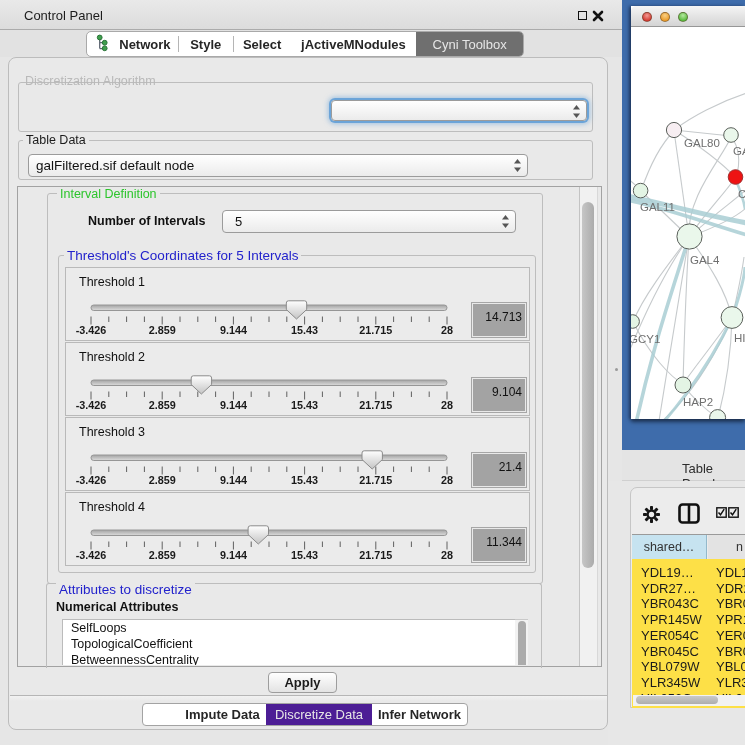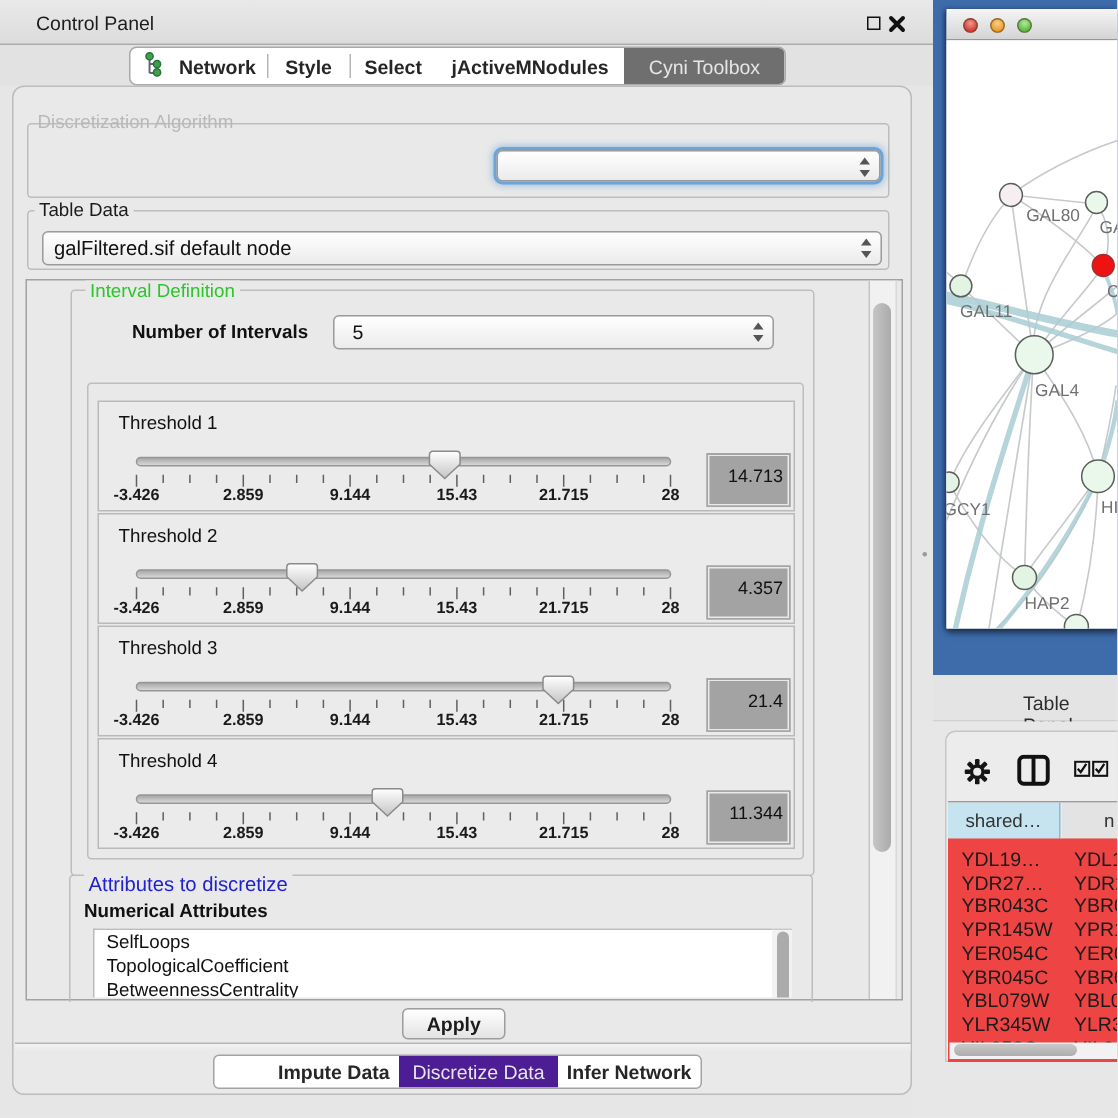--- a/index.html
+++ b/index.html
@@ -52,21 +52,21 @@
 #rwin { position:absolute; left:9px; top:6px; width:114px; height:413px; background:#fff; box-shadow:-2px 0 3px rgba(15,30,60,.5), 0 3px 4px rgba(0,0,0,.5); }
 #rtitle { position:absolute; left:0; top:0; width:114px; height:21px; background:linear-gradient(#f5f5f5,#d4d4d4); border-bottom:1px solid #979797; border-radius:5px 0 0 0; }
 
 #tpbar { left:622px; top:450px; width:123px; height:31px; background:#e4e4e4; border-bottom:1px solid #d0d0d0; }
 #tpbar span { position:absolute; left:12px; top:11px; font-size:13px; color:#2d2d2d;margin-left:48px; }
 
 #tpanel { left:630px; top:487px; width:120px; height:221px; background:#ececec; border:1px solid #c6c6c6; border-radius:7px 0 0 0; overflow:hidden; }
 #thead { position:absolute; left:632px; top:534px; width:113px; height:25px; border-top:1px solid #9a9a9a; overflow:hidden; }
 #th1 { position:absolute; left:0; top:0; width:75px; height:25px; background:#c6e3f0; border-right:1px solid #93b9cb; border-bottom:1px solid #93b9cb; font-size:12.5px; color:#333; text-align:center; line-height:25px; }
 #th2 { position:absolute; left:76px; top:0; width:40px; height:25px; background:#e3e3e3; border-bottom:1px solid #b5b5b5; font-size:12.5px; color:#333; padding-left:28px; line-height:25px; }
-#tbody { position:absolute; left:632px; top:559px; width:113px; height:149px; background:#ef4444; overflow:hidden; }
+#tbody { position:absolute; left:632px; top:559px; width:113px; height:149px; background:#fde047; overflow:hidden; }
 .trow { position:absolute; left:0; width:113px; height:15.7px; font-size:13px; color:#1b1b1b; }
 .trow .c1 { position:absolute; left:9px; top:0; }
 .trow .c2 { position:absolute; left:84px; top:0; }
 #hsb { position:absolute; left:633px; top:695px; width:112px; height:11px; background:#f2f2f2; }
 #hsb .th { position:absolute; left:3px; top:1px; width:82px; height:8px; background:linear-gradient(#c9c9c9,#adadad); border-radius:4px; }
 </style></head><body>
 <div id="root">
 
   
   <div class="abs" id="tbar">
@@ -104,21 +104,21 @@
     <div class="gbox" style="left:9px;top:24px;width:575px;height:50px"></div>
     <div class="combo" style="left:322px;top:42px;width:256px;height:21px;box-shadow:0 0 0 2px rgba(100,160,215,0.9), 0 0 5px 3px rgba(100,160,215,0.55)">
         <span class="ar"><svg width="9" height="15" viewBox="0 0 9 15">
             <path d="M4.5 1 L8 5.6 L1 5.6 Z" fill="#555"></path>
             <path d="M4.5 14 L8 9.4 L1 9.4 Z" fill="#555"></path>
           </svg></span>
       </div>
 
     <div class="gbox" style="left:9px;top:82px;width:575px;height:40px"></div>
     <div class="glabel" style="left:14px;top:75px;color:#1b1b1b">Table Data</div>
-    <div class="combo" style="left:19px;top:96px;width:560px;height:23px;line-height:21px;padding-left:7px;font-size:13.5px">galFiltered.sif default node<span class="ar"><svg width="9" height="15" viewBox="0 0 9 15">
+    <div class="combo" style="left:19px;top:96px;width:500px;height:23px;line-height:21px;padding-left:7px;font-size:13.5px">galFiltered.sif default node<span class="ar"><svg width="9" height="15" viewBox="0 0 9 15">
             <path d="M4.5 1 L8 5.6 L1 5.6 Z" fill="#555"></path>
             <path d="M4.5 14 L8 9.4 L1 9.4 Z" fill="#555"></path>
           </svg></span></div>
 
     <div class="abs" id="spane">
       <div id="vsb">
           <div class="th"></div>
         </div>
     </div>
 
@@ -128,20 +128,21 @@
     <div class="abs" style="left:79px;top:156px;font-size:12.5px;font-weight:bold;color:#111">Number of Intervals</div>
     <div class="combo" style="left:213px;top:152px;width:294px;height:23px;line-height:21px;padding-left:12px">5<span class="ar"><svg width="9" height="15" viewBox="0 0 9 15">
             <path d="M4.5 1 L8 5.6 L1 5.6 Z" fill="#555"></path>
             <path d="M4.5 14 L8 9.4 L1 9.4 Z" fill="#555"></path>
           </svg></span></div>
 
     <div style="position:absolute;left:1px;top:637px;width:597px;height:1px;background:#b6b6b6"></div>
     <div style="position:absolute;left:1px;top:638px;width:597px;height:5px;background:linear-gradient(#f2f2f2,#e9e9e9)"></div>
 
     <div class="gbox" style="left:49px;top:197px;width:478px;height:318px"></div>
+    <div class="glabel" style="left:55px;top:190px;color:#2222cc;font-size:13.5px">Threshold's Coordinates for 5 Intervals</div>
   </div>
 
   
   <svg width="0" height="0">
       <defs>
     <linearGradient id="trg" x1="0" y1="0" x2="0" y2="1">
           <stop offset="0" stop-color="#a3a3a3"></stop>
           <stop offset="1" stop-color="#dcdcdc"></stop>
         </linearGradient>
     <linearGradient id="thg" x1="0" y1="0" x2="0" y2="1">
@@ -212,21 +213,21 @@
         <line x1="353.20" y1="18.5" x2="353.20" y2="24" stroke="#606060" stroke-width="1"></line>
         <line x1="371.00" y1="18.5" x2="371.00" y2="26.5" stroke="#606060" stroke-width="1"></line>
     <text x="15.0" y="35.5" text-anchor="middle" font-size="10.8" font-weight="bold" fill="#1a1a1a">-3.426</text>
         <text x="86.2" y="35.5" text-anchor="middle" font-size="10.8" font-weight="bold" fill="#1a1a1a">2.859</text>
         <text x="157.4" y="35.5" text-anchor="middle" font-size="10.8" font-weight="bold" fill="#1a1a1a">9.144</text>
         <text x="228.6" y="35.5" text-anchor="middle" font-size="10.8" font-weight="bold" fill="#1a1a1a">15.43</text>
         <text x="299.8" y="35.5" text-anchor="middle" font-size="10.8" font-weight="bold" fill="#1a1a1a">21.715</text>
         <text x="371.0" y="35.5" text-anchor="middle" font-size="10.8" font-weight="bold" fill="#1a1a1a">28</text>
     <path d="M 117.4 2.8 h 16 a2.2 2.2 0 0 1 2.2 2.2 v 6.5 l -10.2 9.5 l -10.2 -9.5 v -6.5 a2.2 2.2 0 0 1 2.2 -2.2 z" fill="url(#thg)" stroke="#8a8a8a" stroke-width="1"></path>
   </svg>
-  <div class="tv">4.357</div>
+  <div class="tv">9.104</div>
 </div><div class="tb" style="top:417px">
   <div class="tbt">Threshold 3</div>
   <svg style="position:absolute;left:10px;top:30px" width="445" height="42">
     <rect x="15.0" y="7" width="356.0" height="5.5" rx="2.7" fill="url(#trg)" stroke="#969696" stroke-width="1"></rect>
     <line x1="15.00" y1="18.5" x2="15.00" y2="26.5" stroke="#606060" stroke-width="1"></line>
         <line x1="32.80" y1="18.5" x2="32.80" y2="24" stroke="#606060" stroke-width="1"></line>
         <line x1="50.60" y1="18.5" x2="50.60" y2="24" stroke="#606060" stroke-width="1"></line>
         <line x1="68.40" y1="18.5" x2="68.40" y2="24" stroke="#606060" stroke-width="1"></line>
         <line x1="86.20" y1="18.5" x2="86.20" y2="26.5" stroke="#606060" stroke-width="1"></line>
         <line x1="104.00" y1="18.5" x2="104.00" y2="24" stroke="#606060" stroke-width="1"></line>

